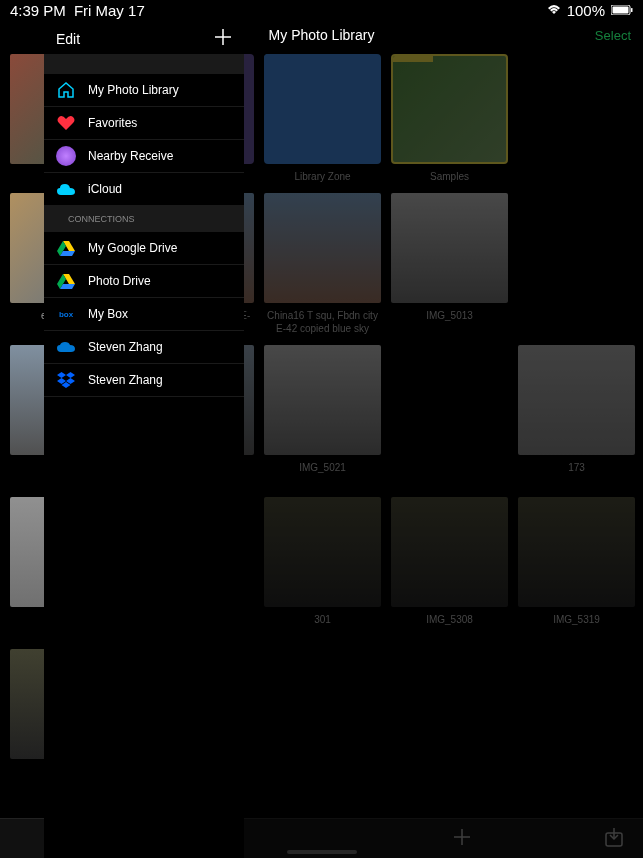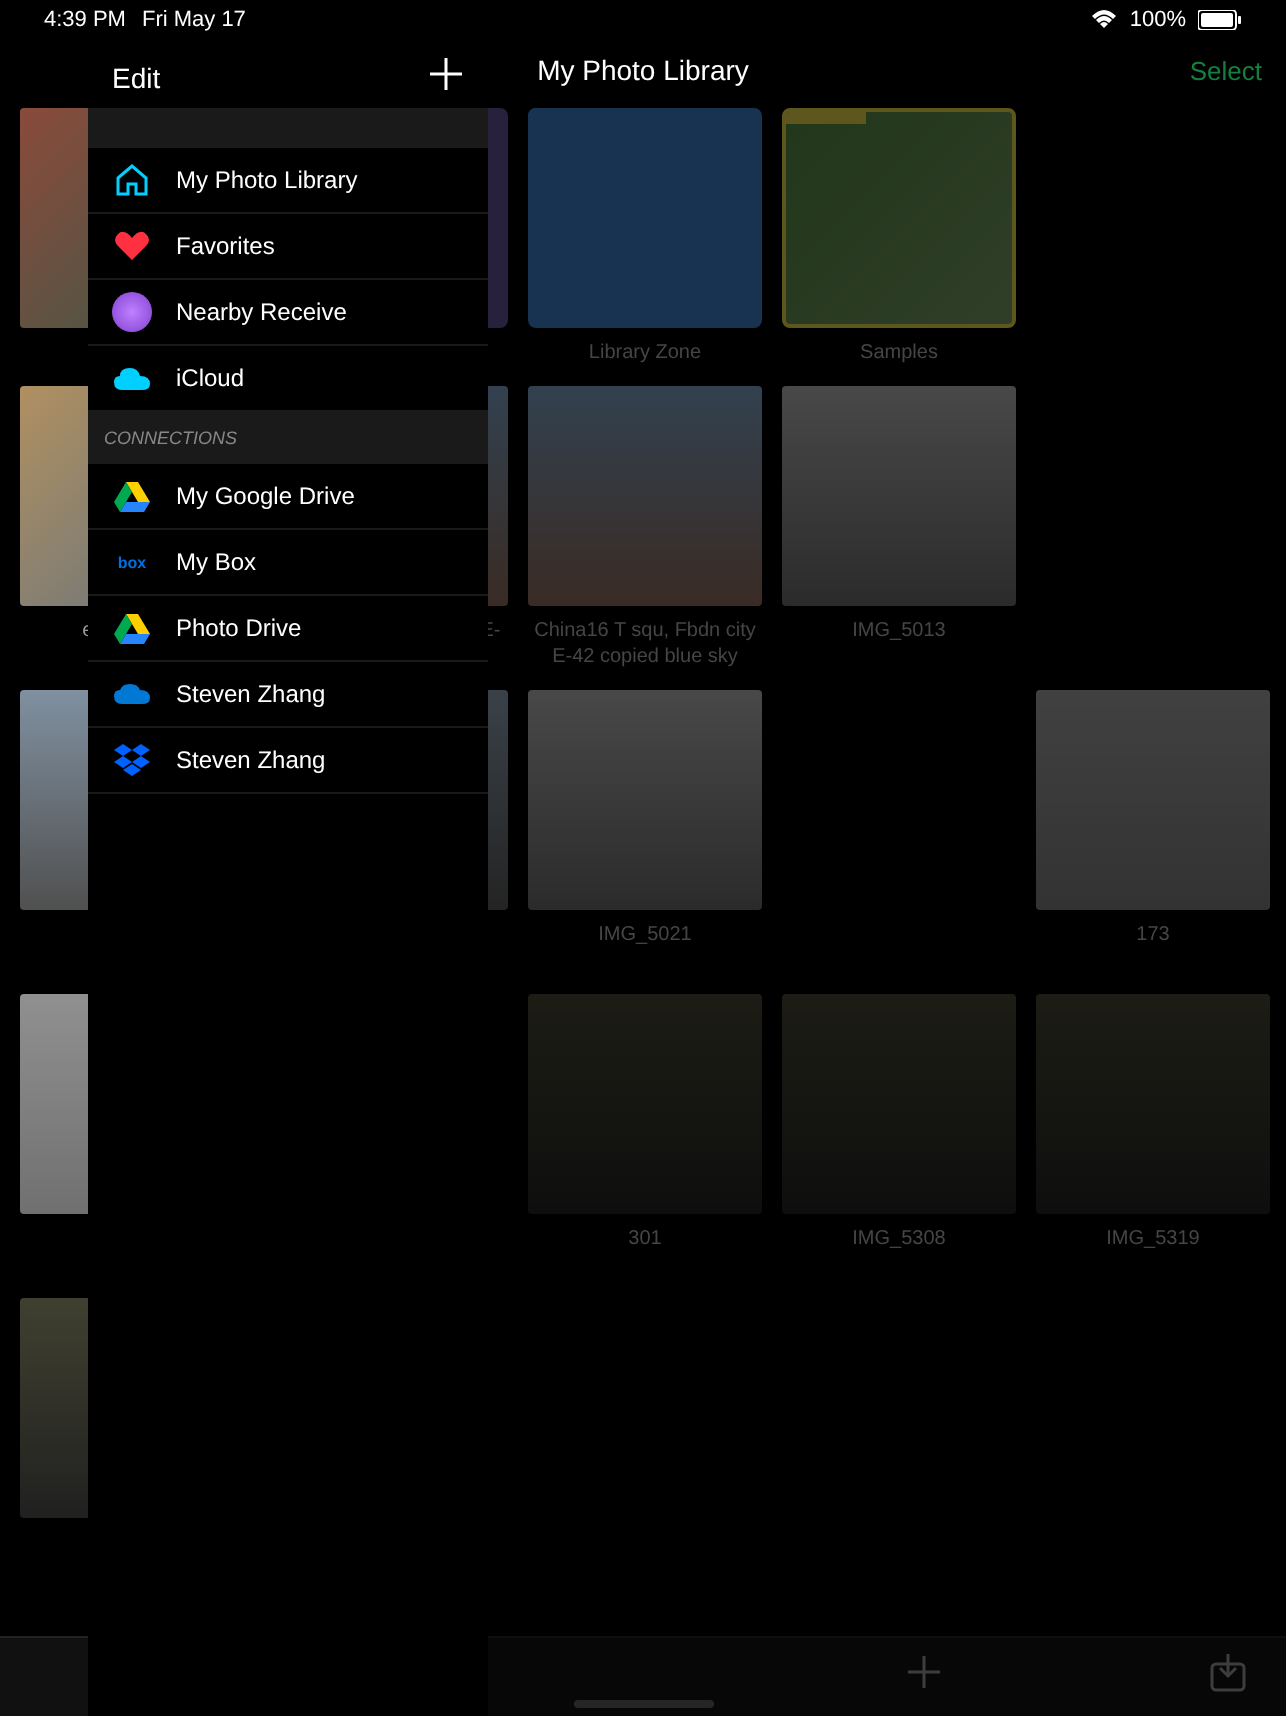--- a/index.html
+++ b/index.html
@@ -12,22 +12,22 @@
       overflow: hidden;
       position: relative;
     }
     
     
     .status-bar {
       height: 20px;
       display: flex;
       justify-content: space-between;
       align-items: center;
-      padding: 0 22px;
-      font-size: 11px;
+      padding: 0 10px;
+      font-size: 15px;
       font-weight: 500;
     }
     .status-left { display: flex; gap: 8px; }
     .status-right { display: flex; gap: 6px; align-items: center; }
     .wifi-icon, .battery-icon { display: inline-flex; }
     
     
     .main-header {
       height: 30px;
       display: flex;
@@ -182,24 +182,23 @@
     }
     .sidebar-header .edit-btn { font-size: 14px; }
     .sidebar-header .add-btn { color: #fff; }
     .sidebar-spacer {
       height: 20px;
       background: #1a1a1a;
     }
     .sidebar-section-title {
       font-size: 9px;
       color: #888;
-      padding: 8px 8px;
+      padding: 8px 24px;
       background: #1a1a1a;
       text-transform: uppercase;
-      font-style: italic;
     }
     .sidebar-item {
       display: flex;
       align-items: center;
       height: 33px;
       padding: 0 12px;
       border-bottom: 1px solid #1a1a1a;
       gap: 12px;
     }
     .sidebar-icon {
@@ -424,34 +423,34 @@
     <span class="sidebar-icon i-gdrive">
       <svg width="18" height="16" viewBox="0 0 18 16">
           <path d="M6 1 L12 1 L18 11 L12 11 Z" fill="#ffcf00"></path>
           <path d="M6 1 L0 11 L3 16 L9 6 Z" fill="#00a950"></path>
           <path d="M3 16 L15 16 L18 11 L6 11 Z" fill="#2684fc"></path>
         </svg>
     </span>
     <span class="sidebar-label">My Google Drive</span>
   </div>
   <div class="sidebar-item">
-    <span class="sidebar-icon i-box">box</span>
-    <span class="sidebar-label">My Box</span>
-  </div>
-  <div class="sidebar-item">
     <span class="sidebar-icon i-pdrive">
       <svg width="18" height="16" viewBox="0 0 18 16">
           <path d="M6 1 L12 1 L18 11 L12 11 Z" fill="#ffcf00"></path>
           <path d="M6 1 L0 11 L3 16 L9 6 Z" fill="#00a950"></path>
           <path d="M3 16 L15 16 L18 11 L6 11 Z" fill="#2684fc"></path>
         </svg>
     </span>
     <span class="sidebar-label">Photo Drive</span>
   </div>
   <div class="sidebar-item">
+    <span class="sidebar-icon i-box">box</span>
+    <span class="sidebar-label">My Box</span>
+  </div>
+  <div class="sidebar-item">
     <span class="sidebar-icon i-onedrive">
       <svg width="20" height="12" viewBox="0 0 20 12">
           <path d="M5 11 Q1 11 1 7 Q1 4 4 4 Q5 1 9 1 Q13 1 14 4 Q19 4 19 8 Q19 11 15 11 Z" fill="currentColor"></path>
         </svg>
     </span>
     <span class="sidebar-label">Steven Zhang</span>
   </div>
   <div class="sidebar-item">
     <span class="sidebar-icon i-dropbox">
       <svg width="18" height="16" viewBox="0 0 18 16">

